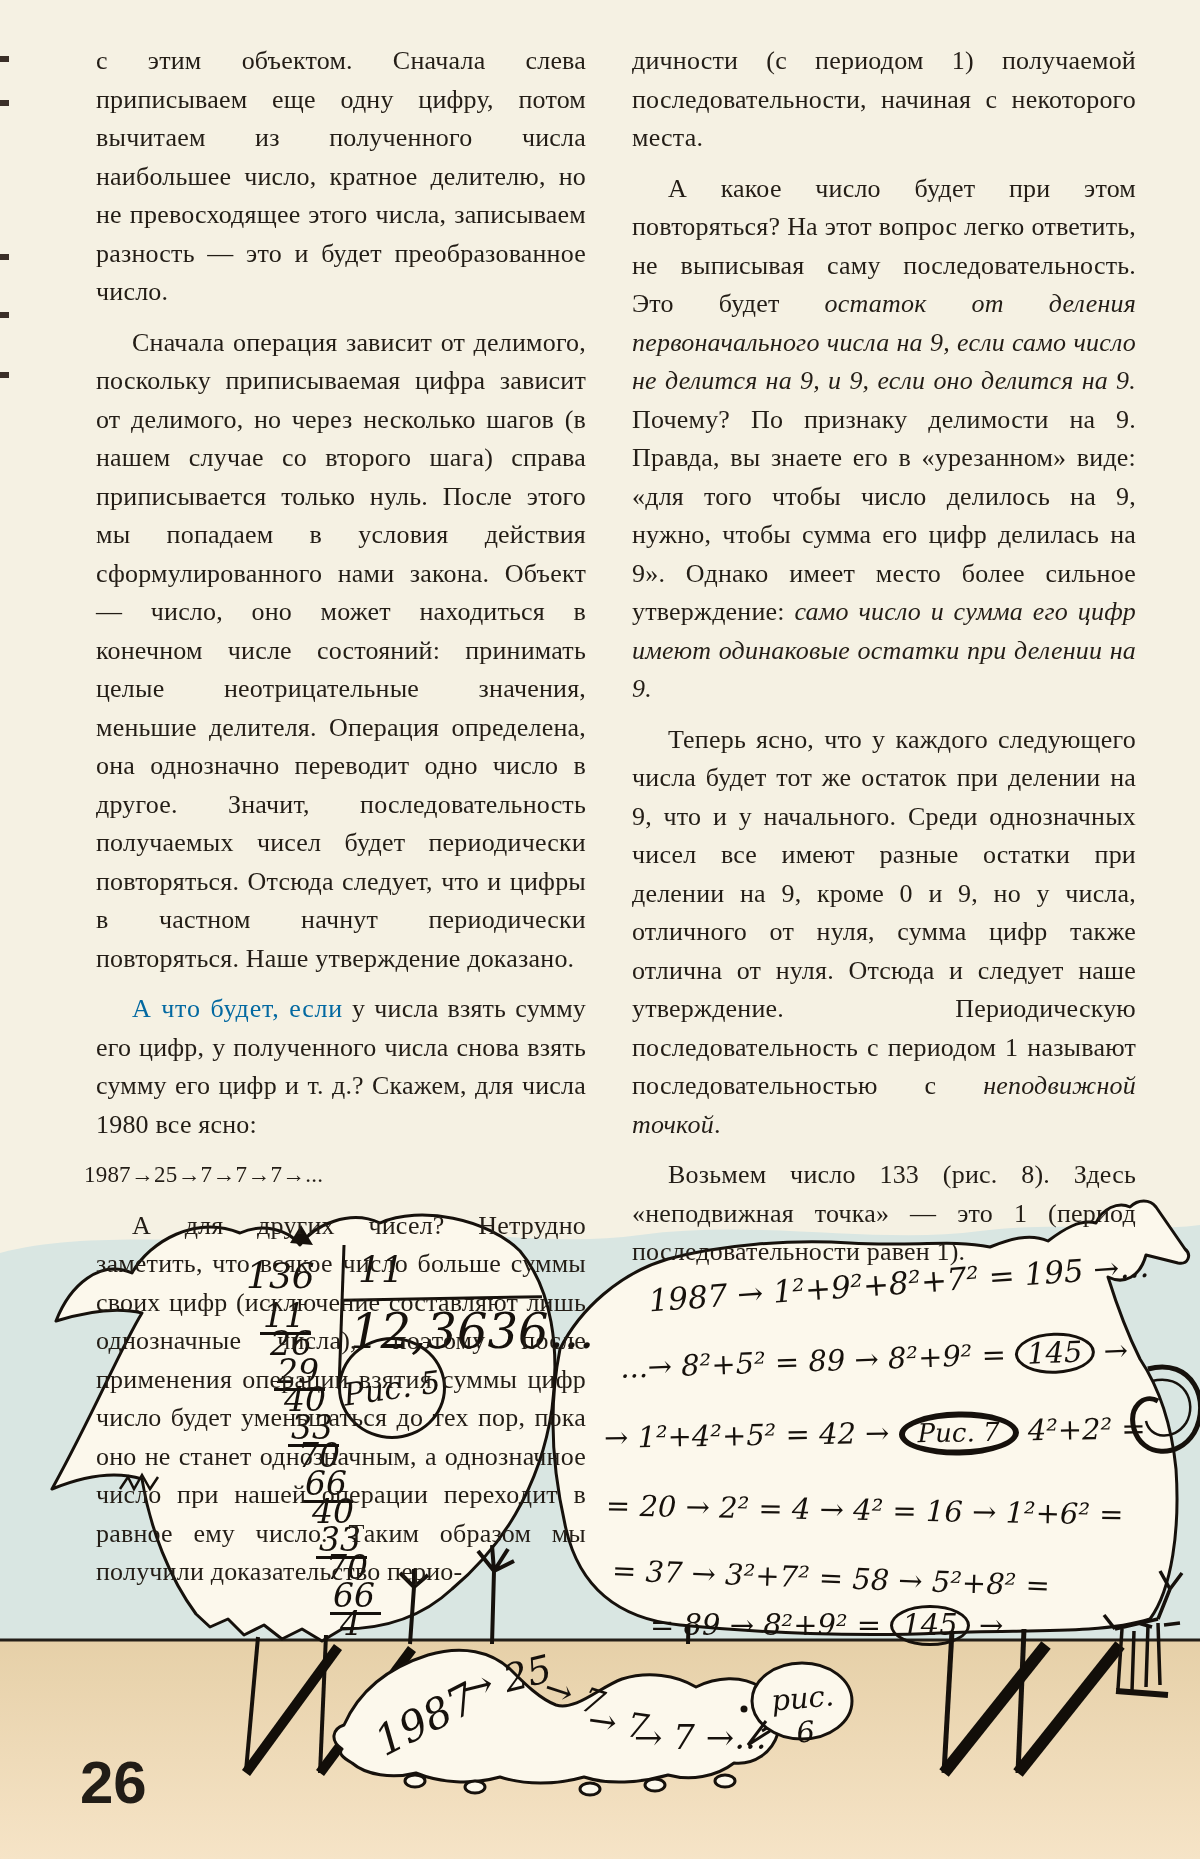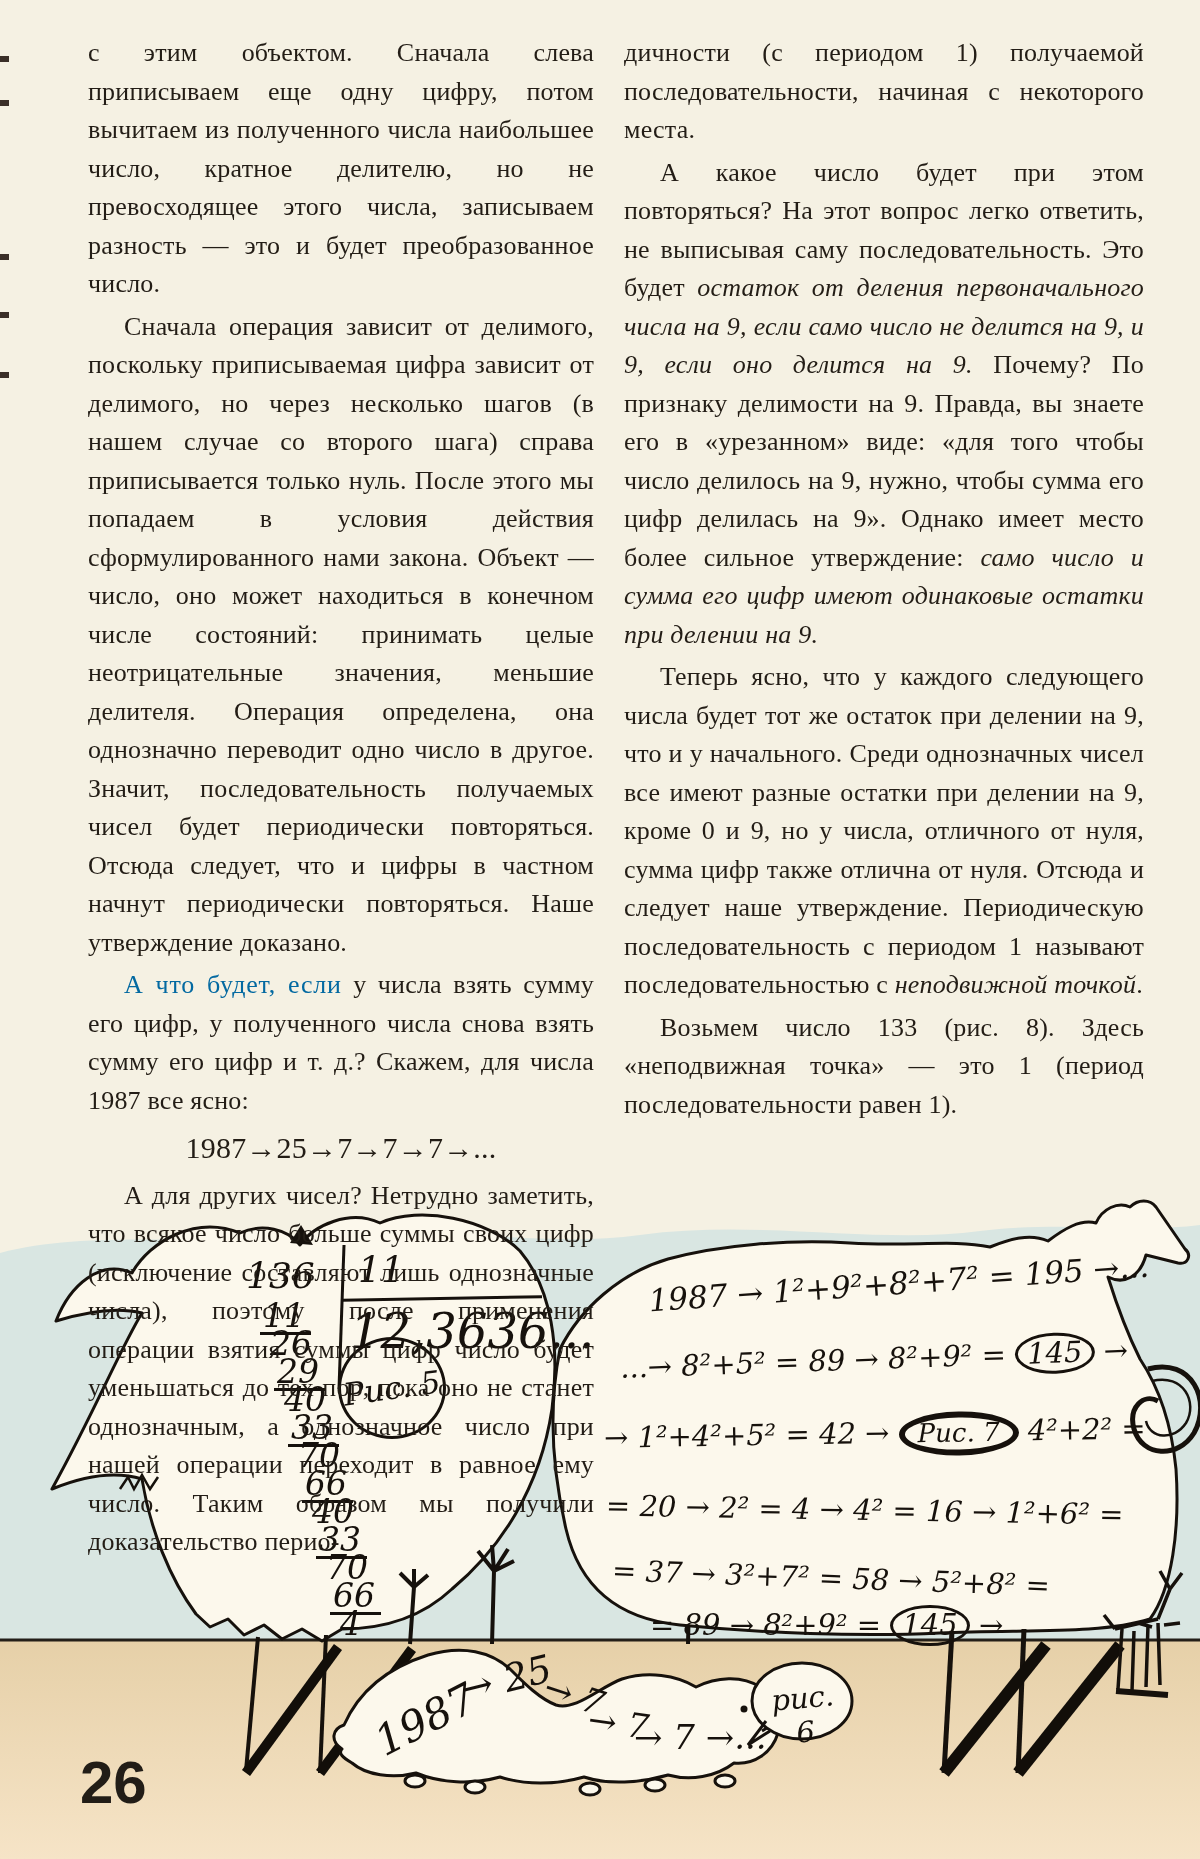--- a/index.html
+++ b/index.html
@@ -6,23 +6,23 @@
   body{
     width:1200px;height:1859px;position:relative;overflow:hidden;
     background:#f5f1e3;
     font-family:"Liberation Serif","DejaVu Serif",serif;
     color:#231d16;
   }
   
   .col{position:absolute;top:30px;text-align:justify;font-size:26px;line-height:38.5px;letter-spacing:.2px;z-index:3;}
   .col-left{left:84px;width:514px;}
   .col-right{left:620px;width:528px;}
-  .para{margin:4px;font-family:Liberation Serif, serif;}
+  .para{margin:12px;font-family:Liberation Serif, serif;}
   .para.ind{text-indent:36px;}
-  .formula{margin:9px 0;text-align:center;text-indent:0;font-size:30px;}
+  .formula{margin:9px 0;text-indent:0;font-size:23px;}
   .red{color:#0369a1;letter-spacing:.8px;}
   .it{font-style:italic;}
   
   #figure{position:absolute;left:0;top:1189px;width:1200px;height:670px;z-index:1;}
   #figure svg{position:absolute;left:0;top:0;}
   .hand{font-family:"DejaVu Serif",serif;font-style:italic;color:#16110c;}
   
   #division{position:absolute;left:246px;top:64px;width:320px;z-index:4;}
   #division .dividend{position:absolute;left:0;top:2px;font-size:36px;}
   #division .vbar{position:absolute;left:94px;top:-8px;width:3px;height:144px;background:#16110c;transform:rotate(2deg);}
@@ -60,21 +60,21 @@
     font-weight:bold;font-size:60px;color:#221d17;z-index:5;}
   
   .pmark{position:absolute;left:0;width:9px;height:6px;background:#3a2f28;z-index:2;}
 </style>
 </head>
 <body>
 
 <div class="col col-left">
     <p class="para"><span>с этим объектом. Сначала слева приписываем еще одну цифру, потом вычитаем из полученного числа наибольшее число, кратное делителю, но не превосходящее этого числа, записываем разность — это и будет преобразованное число.</span></p>
     <p class="para ind"><span>Сначала операция зависит от делимого, поскольку приписываемая цифра зависит от делимого, но через несколько шагов (в нашем случае со второго шага) справа приписывается только нуль. После этого мы попадаем в условия действия сформулированного нами закона. Объект — число, оно может находиться в конечном числе состояний: принимать целые неотрицательные значения, меньшие делителя. Операция определена, она однозначно переводит одно число в другое. Значит, последовательность получаемых чисел будет периодически повторяться. Отсюда следует, что и цифры в частном начнут периодически повторяться. Наше утверждение доказано.</span></p>
-    <p class="para ind"><span class="red">А что будет, если</span><span> у числа взять сумму его цифр, у полученного числа снова взять сумму его цифр и т. д.? Скажем, для числа 1987 все ясно:</span></p>
+    <p class="para ind"><span class="red">А что будет, если</span><span> у числа взять сумму его цифр, у полученного числа снова взять сумму его цифр и т. д.? Скажем, для числа 1980 все ясно:</span></p>
     <p class="formula"><span>1987→25→7→7→7→...</span></p>
     <p class="para ind"><span>А для других чисел? Нетрудно заметить, что всякое число больше суммы своих цифр (исключение составляют лишь однозначные числа), поэтому после применения операции взятия суммы цифр число будет уменьшаться до тех пор, пока оно не станет однозначным, а однозначное число при нашей операции переходит в равное ему число. Таким образом мы получили доказательство перио-</span></p>
   </div>
 <div class="col col-right">
     <p class="para"><span>дичности (с периодом 1) получаемой последовательности, начиная с некоторого места.</span></p>
     <p class="para ind"><span>А какое число будет при этом повторяться? На этот вопрос легко ответить, не выписывая саму последовательность. Это будет </span><span class="it">остаток от деления первоначального числа на 9, если само число не делится на 9, и 9, если оно делится на 9.</span><span> Почему? По признаку делимости на 9. Правда, вы знаете его в «урезанном» виде: «для того чтобы число делилось на 9, нужно, чтобы сумма его цифр делилась на 9». Однако имеет место более сильное утверждение: </span><span class="it">само число и сумма его цифр имеют одинаковые остатки при делении на 9.</span></p>
     <p class="para ind"><span>Теперь ясно, что у каждого следующего числа будет тот же остаток при делении на 9, что и у начального. Среди однозначных чисел все имеют разные остатки при делении на 9, кроме 0 и 9, но у числа, отличного от нуля, сумма цифр также отлична от нуля. Отсюда и следует наше утверждение. Периодическую последовательность с периодом 1 называют последовательностью с </span><span class="it">неподвижной точкой</span><span>.</span></p>
     <p class="para ind"><span>Возьмем число 133 (рис. 8). Здесь «неподвижная точка» — это 1 (период последовательности равен 1).</span></p>
   </div>
 

